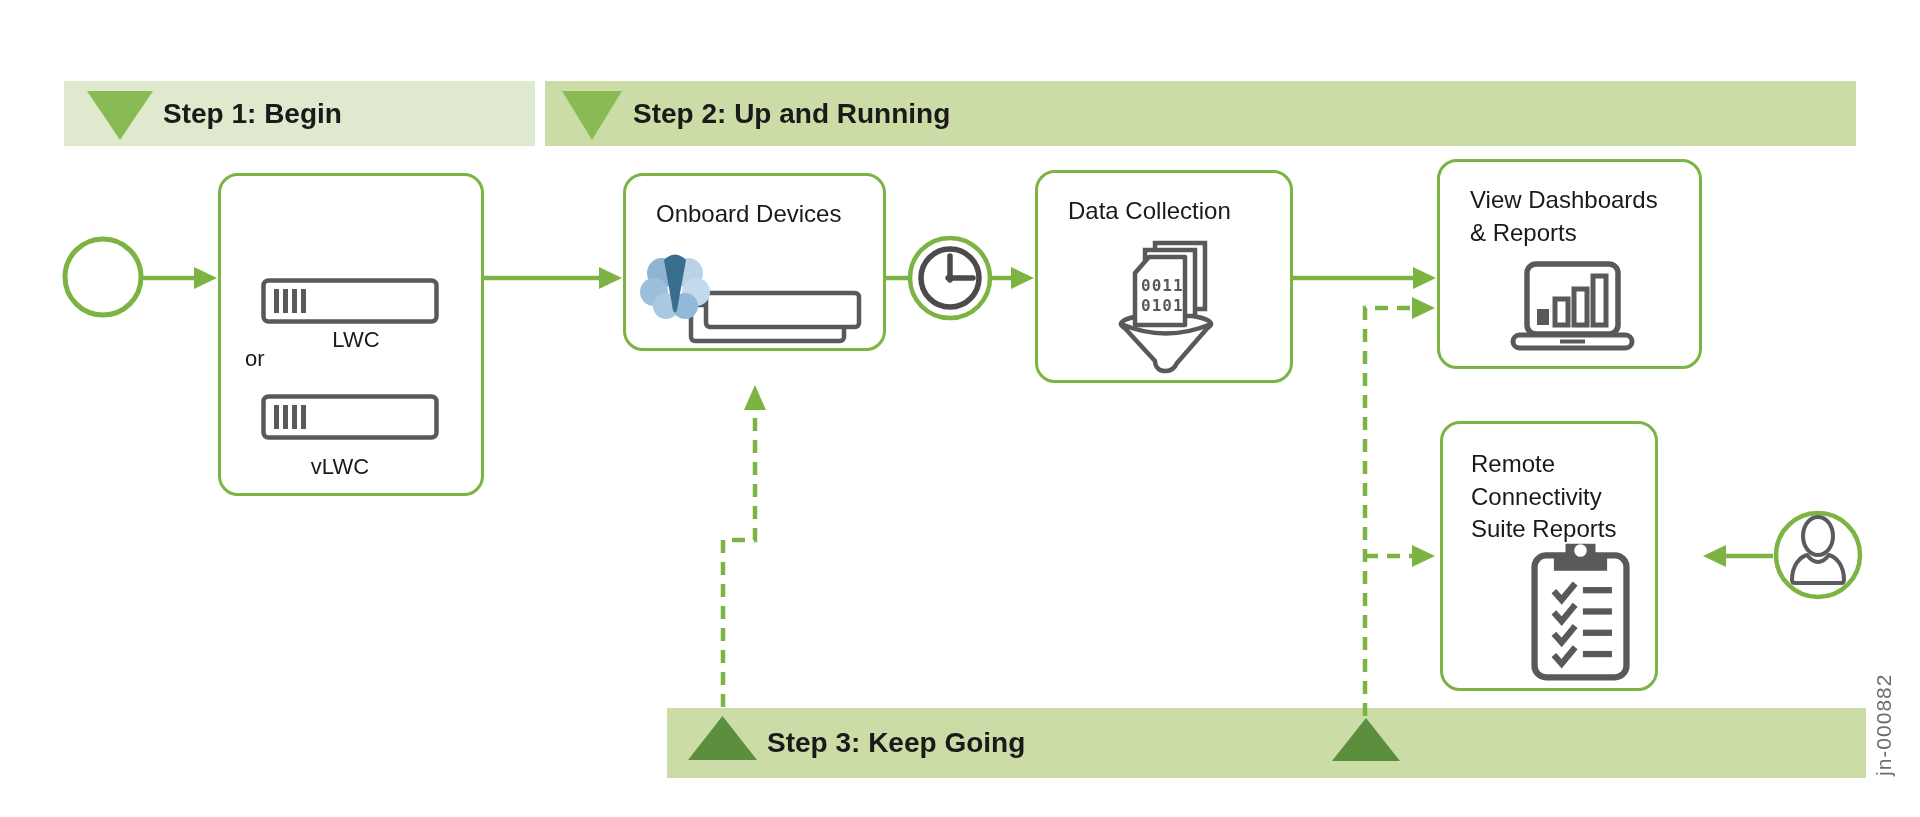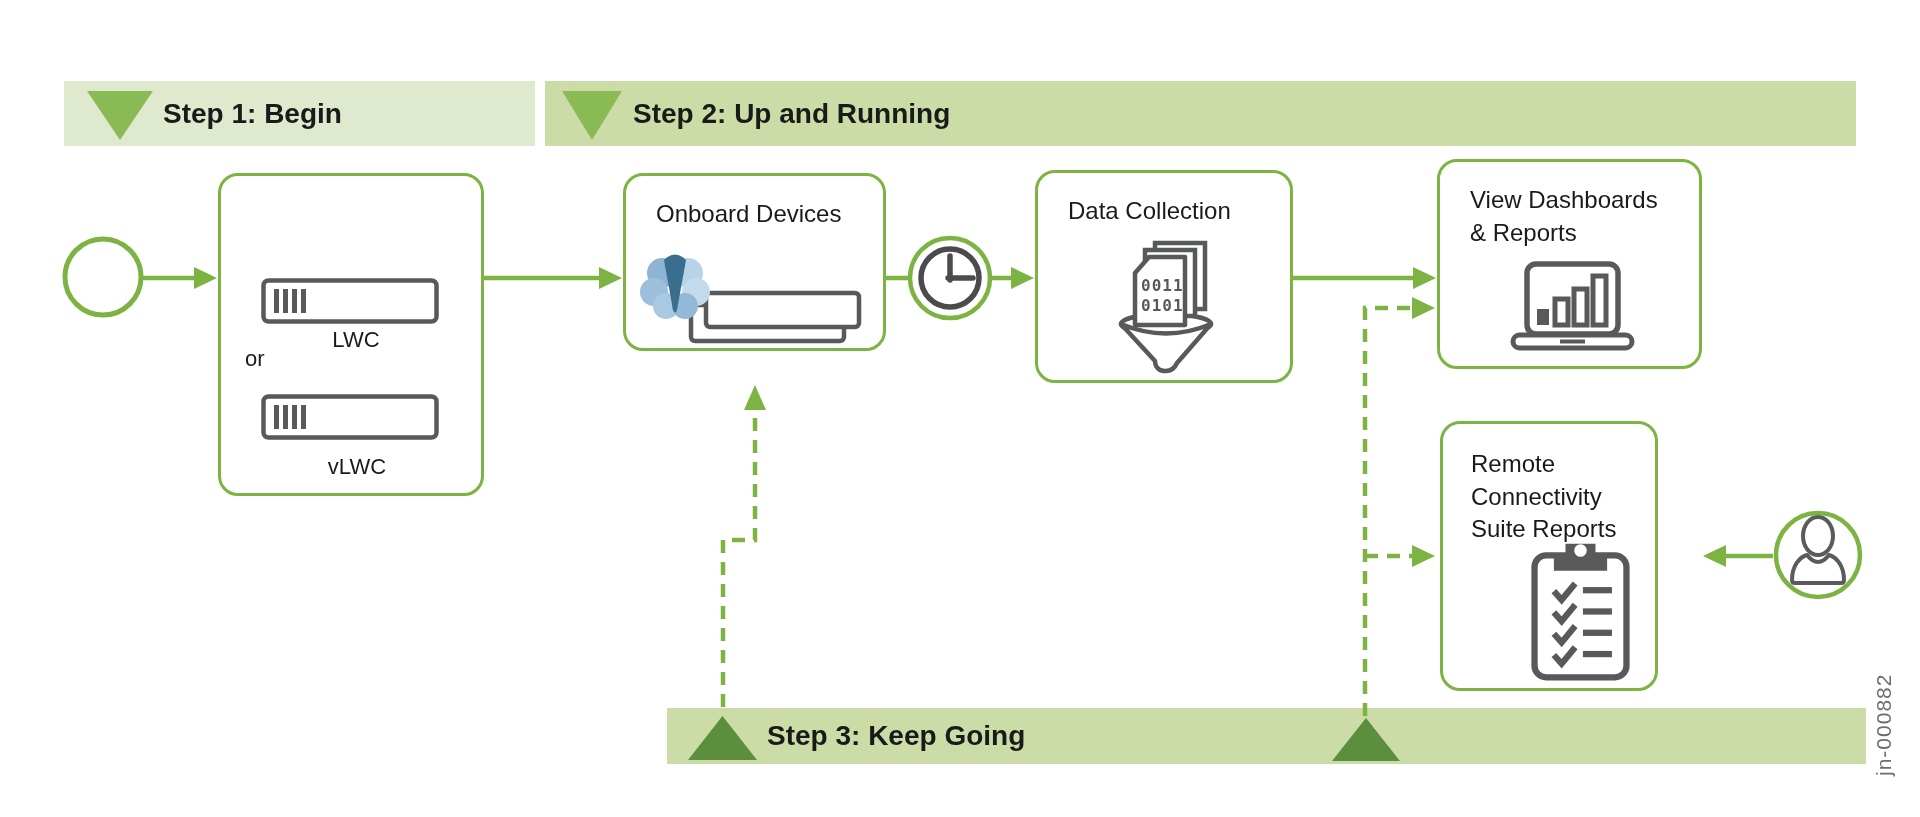--- a/index.html
+++ b/index.html
@@ -42,21 +42,21 @@
   <div class="banner banner-light" style="left:64px; top:63px; width:471px; height:65px;">
     <div class="tri tri-down" style="left:23px; top:10px; width:66px; height:49px;"></div>
     <div class="banner-label" style="left:99px;">Step 1: Begin</div>
   </div>
 
   <div class="banner banner-med" style="left:545px; top:63px; width:1311px; height:65px;">
     <div class="tri tri-down" style="left:17px; top:10px; width:60px; height:49px;"></div>
     <div class="banner-label" style="left:88px;text-align:center;">Step 2: Up and Running</div>
   </div>
 
-  <div class="banner banner-med" style="left:667px; top:690px; width:1199px; height:56px;">
+  <div class="banner banner-med" style="left:667px; top:690px; width:1199px; height:70px;">
     <div class="tri tri-up" style="left:21px; top:8px; width:69px; height:44px;"></div>
     <div class="tri tri-up" style="left:665px; top:10px; width:68px; height:43px;"></div>
     <div class="banner-label" style="left:100px;">Step 3: Keep Going</div>
   </div>
 
   <svg class="connectors" width="1920" height="817" viewBox="0 0 1920 817">
 
     <g>
       <circle cx="103" cy="259" r="38" fill="none" stroke="#7cb342" stroke-width="5"></circle>
     </g>
@@ -114,21 +114,21 @@
     <div class="small-label" style="left:100px; top:151px; width:70px;">LWC</div>
     <div class="small-label" style="left:24px; top:170px;">or</div>
 
     <svg class="abs" style="left:40px; top:218px;" width="178" height="46" viewBox="0 0 178 46">
       <rect x="2.5" y="2.5" width="173" height="41" rx="5" fill="#ffffff" stroke="#58595b" stroke-width="4.5"></rect>
       <rect x="13" y="11" width="5" height="24" fill="#58595b"></rect>
       <rect x="22" y="11" width="5" height="24" fill="#58595b"></rect>
       <rect x="31" y="11" width="5" height="24" fill="#58595b"></rect>
       <rect x="40" y="11" width="5" height="24" fill="#58595b"></rect>
     </svg>
-    <div class="small-label" style="left:96px; top:278px; width:80px;">vLWC</div>
+    <div class="small-label" style="left:79px; top:278px; width:80px;">vLWC</div>
   </div>
 
   <div class="node" style="left:623px; top:155px; width:263px; height:178px;">
     <div class="node-title">Onboard Devices</div>
 
     <svg class="abs" style="left:57px; top:108px;" width="192" height="78" viewBox="0 0 192 78">
       <rect x="8" y="21" width="153" height="36" rx="4" fill="#ffffff" stroke="#58595b" stroke-width="4.5"></rect>
       <rect x="23" y="9" width="153" height="34" rx="4" fill="#ffffff" stroke="#58595b" stroke-width="4.5"></rect>
     </svg>
 

